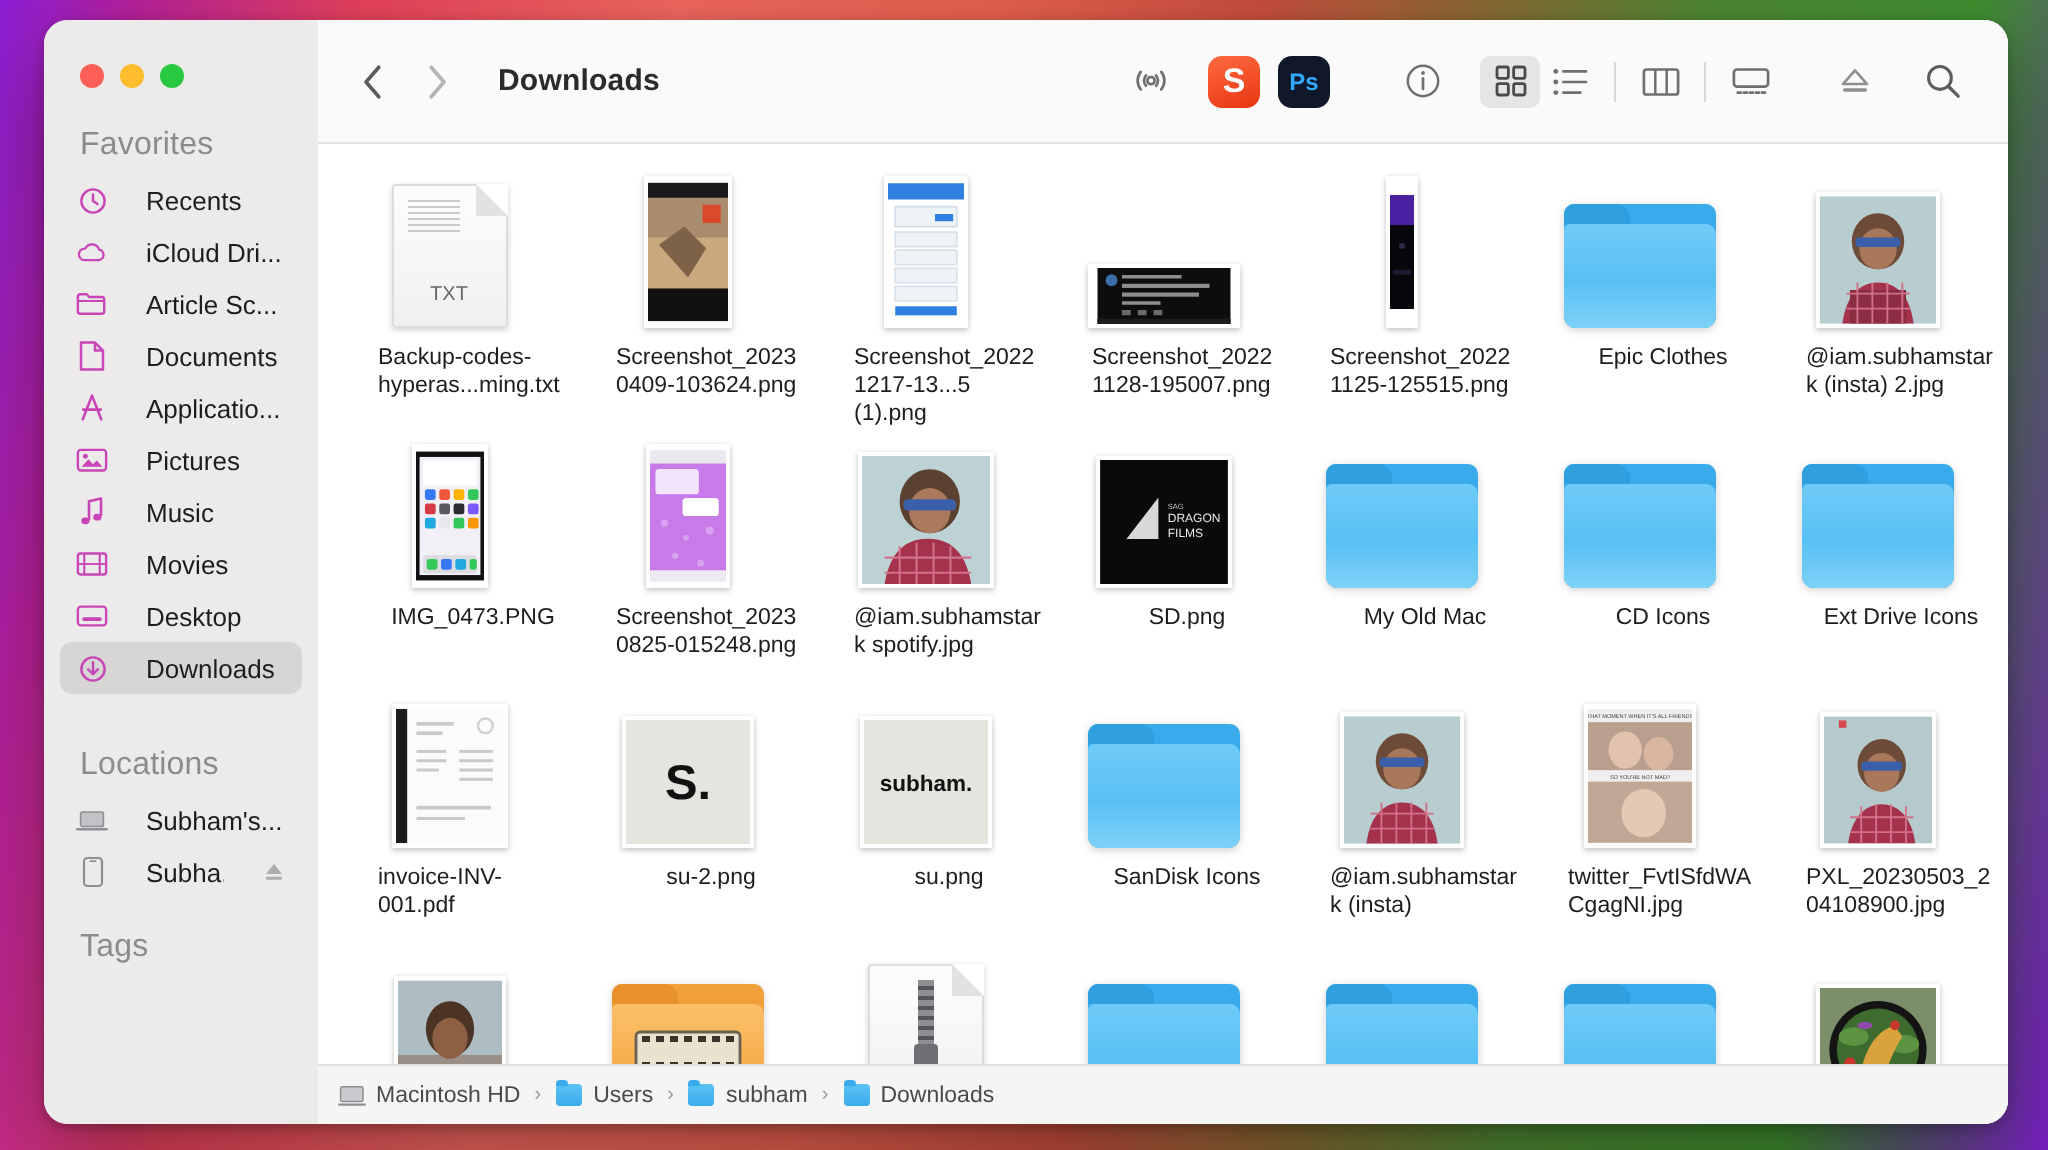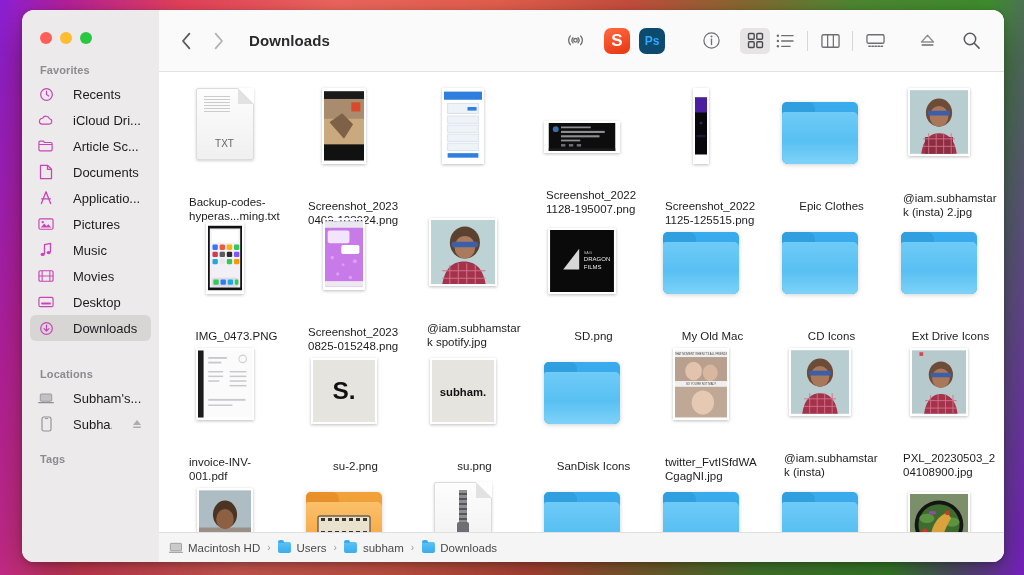--- a/index.html
+++ b/index.html
@@ -51,22 +51,22 @@
     position: absolute;
     top: 22px; left: 18px;
     display: flex; gap: 8px;
   }
   .traffic-light { width: 12px; height: 12px; border-radius: 50%; }
   .tl-close { background: #ff5f57; }
   .tl-min   { background: #febc2e; }
   .tl-max   { background: #28c840; }
 
   .sb-section {
-    font-size: 11px;
-    font-weight: 700;
+    font-size: 16px;
+    font-weight: 400;
     color: #8c8c90;
     padding: 6px 0 5px 18px;
     letter-spacing: .1px;
   }
   #sb-favorites-header { padding-top: 2px; }
   #sb-locations-header { padding-top: 27px; }
   #sb-tags-header { padding-top: 16px; }
 
   .sb-item {
     display: flex;
@@ -138,40 +138,39 @@
   }
   .app-icon {
     width: 26px; height: 26px;
     border-radius: 7px;
     display: flex; align-items: center; justify-content: center;
     font-weight: 700;
     color: #fff;
     margin-right: 9px;
   }
   #app-icon-snagit { background: linear-gradient(160deg,#ff6a42,#e8360f); font-size: 17px; }
-  #app-icon-photoshop { background: #0c4a6e; color: #31a8ff; font-size: 12px; }
+  #app-icon-photoshop { background: #0f172a; color: #31a8ff; font-size: 12px; }
   .gap-lg { width: 22px; }
   .gap-md { width: 14px; }
 
   
   #file-grid {
     flex: 1;
     overflow: hidden;
     padding: 14px 6px 0 6px;
     display: grid;
     grid-template-columns: repeat(7, 1fr);
     grid-auto-rows: 130px;
     align-content: start;
   }
   .file-item {
     display: flex;
     flex-direction: column;
     align-items: center;
     padding-top: 2px;
-    gap: 27px;
   }
   .thumb-wrap {
     height: 76px;
     display: flex;
     align-items: flex-end;
     justify-content: center;
     margin-bottom: 8px;
   }
   .file-label {
     font-size: 11.5px;
@@ -535,20 +534,21 @@
               <rect x="26" y="17" width="10" height="4" fill="#2f7fe0"></rect>
               <g fill="#eef3f8" stroke="#d9e2ea">
                 <rect x="4" y="27" width="34" height="8"></rect>
                 <rect x="4" y="37" width="34" height="8"></rect>
                 <rect x="4" y="47" width="34" height="8"></rect>
                 <rect x="4" y="57" width="34" height="8"></rect>
               </g>
               <rect x="4" y="68" width="34" height="5" fill="#2f7fe0"></rect>
             </svg>
         </div>
+        <div class="file-label">Screenshot_20221217-13...5 (1).png</div>
       </div>
 
       <div class="file-item">
         <div class="thumb-wrap">
           <svg class="thumb-photo" width="76" height="32" viewBox="0 0 76 32">
               <rect width="76" height="32" fill="#0d0d0d"></rect>
               <circle cx="8" cy="7" r="3.4" fill="#3a6ea8"></circle>
               <g fill="#8d8d92">
                 <rect x="14" y="4" width="34" height="2"></rect>
                 <rect x="14" y="9" width="50" height="2.4"></rect>
@@ -770,50 +770,50 @@
               <div class="folder-back"></div>
               <div class="folder-tab"></div>
               <div class="folder-front"></div>
             </div>
         </div>
         <div class="file-label">SanDisk Icons</div>
       </div>
 
       <div class="file-item">
         <div class="thumb-wrap">
+          <svg class="thumb-photo" width="62" height="68" viewBox="0 0 62 68">
+              <rect width="62" height="68" fill="#b8cdd0"></rect>
+              <ellipse cx="31" cy="24" rx="14" ry="15" fill="#6d4b39"></ellipse>
+              <ellipse cx="31" cy="28" rx="10" ry="11" fill="#a9775a"></ellipse>
+              <rect x="19" y="22" width="24" height="5" rx="2" fill="#3b5fa8"></rect>
+              <path d="M12 68c2-16 10-22 19-22s17 6 19 22z" fill="#a3324a"></path>
+              <g stroke="#d27189" stroke-width="1">
+                <path d="M20 46v22M28 46v22M36 46v22M44 46v22M14 52h34M14 60h34"></path>
+              </g>
+            </svg>
+        </div>
+        <div class="file-label">@iam.subhamstark (insta)</div>
+      </div>
+
+      <div class="file-item">
+        <div class="thumb-wrap">
           <svg class="thumb-photo" width="56" height="72" viewBox="0 0 56 72">
               <rect width="56" height="72" fill="#fff"></rect>
               <rect y="0" width="56" height="7" fill="#efefef"></rect>
               <text x="28" y="5" text-anchor="middle" font-family="Liberation Sans, sans-serif" font-size="3" fill="#444">THAT MOMENT WHEN IT'S ALL FRIENDS</text>
               <rect y="7" width="56" height="26" fill="#b99f8e"></rect>
               <ellipse cx="20" cy="22" rx="9" ry="10" fill="#e2c3ad"></ellipse>
               <ellipse cx="38" cy="24" rx="8" ry="9" fill="#d8b69f"></ellipse>
               <rect y="33" width="56" height="6" fill="#efefef"></rect>
               <text x="28" y="37.6" text-anchor="middle" font-family="Liberation Sans, sans-serif" font-size="3" fill="#444">SO YOU'RE NOT MAD?</text>
               <rect y="39" width="56" height="33" fill="#c0a896"></rect>
               <ellipse cx="30" cy="56" rx="12" ry="13" fill="#e6c9b2"></ellipse>
             </svg>
         </div>
         <div class="file-label">twitter_FvtISfdWACgagNI.jpg</div>
-      </div>
-
-      <div class="file-item">
-        <div class="thumb-wrap">
-          <svg class="thumb-photo" width="62" height="68" viewBox="0 0 62 68">
-              <rect width="62" height="68" fill="#b8cdd0"></rect>
-              <ellipse cx="31" cy="24" rx="14" ry="15" fill="#6d4b39"></ellipse>
-              <ellipse cx="31" cy="28" rx="10" ry="11" fill="#a9775a"></ellipse>
-              <rect x="19" y="22" width="24" height="5" rx="2" fill="#3b5fa8"></rect>
-              <path d="M12 68c2-16 10-22 19-22s17 6 19 22z" fill="#a3324a"></path>
-              <g stroke="#d27189" stroke-width="1">
-                <path d="M20 46v22M28 46v22M36 46v22M44 46v22M14 52h34M14 60h34"></path>
-              </g>
-            </svg>
-        </div>
-        <div class="file-label">@iam.subhamstark (insta)</div>
       </div>
 
       <div class="file-item">
         <div class="thumb-wrap">
           <svg class="thumb-photo" width="58" height="68" viewBox="0 0 58 68">
               <rect width="58" height="68" fill="#b6c9cc"></rect>
               <rect x="8" y="2" width="4" height="4" fill="#d8484f"></rect>
               <ellipse cx="31" cy="26" rx="13" ry="14" fill="#6d4b39"></ellipse>
               <ellipse cx="31" cy="30" rx="9.5" ry="10.5" fill="#a9775a"></ellipse>
               <rect x="20" y="24" width="22" height="5" rx="2" fill="#3b5fa8"></rect>

